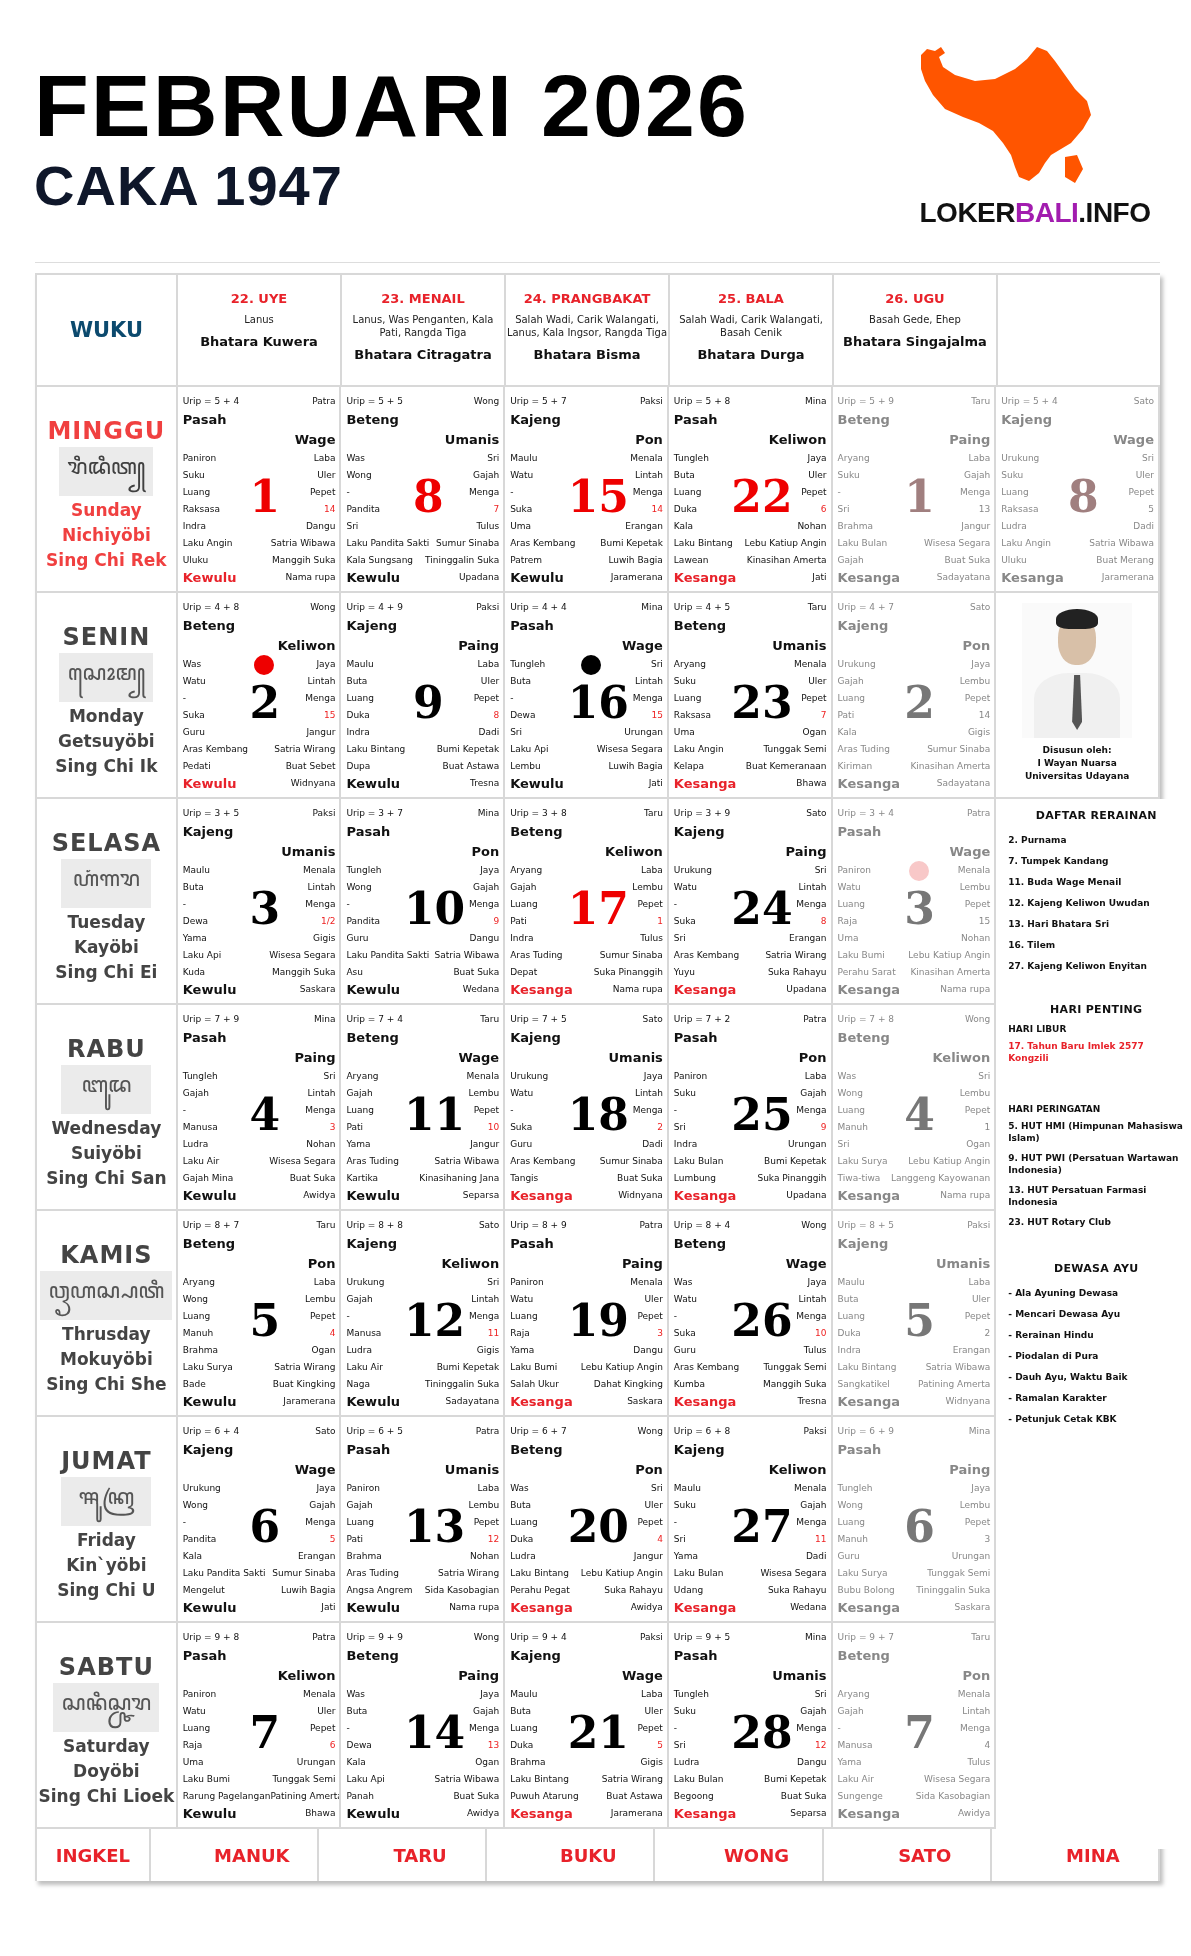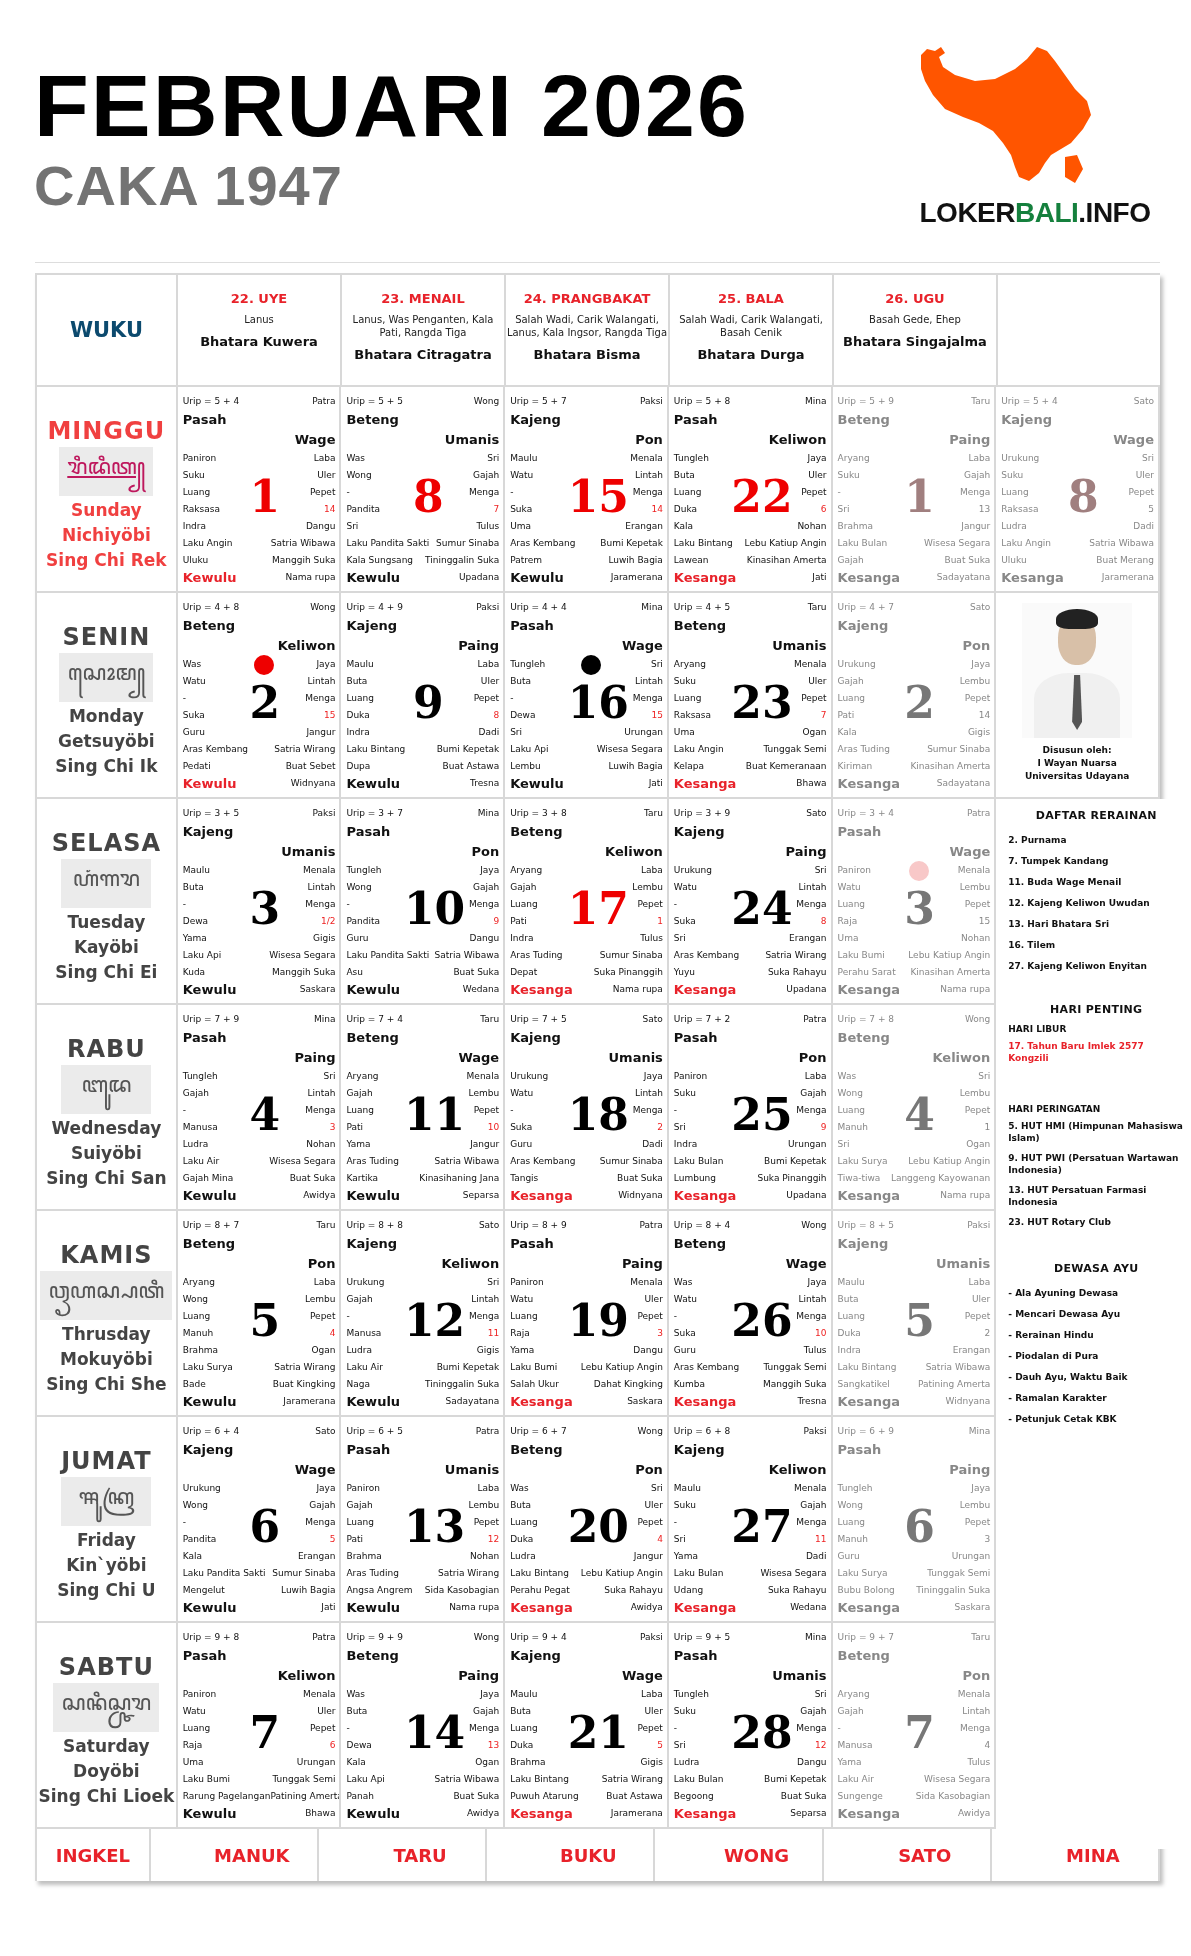--- a/index.html
+++ b/index.html
@@ -1,24 +1,24 @@
 <!DOCTYPE html>
 <html><head>
 <meta charset="utf-8">
 <style>
   * { box-sizing: border-box; margin: 0; padding: 0; }
   html, body { width: 1191px; height: 1956px; background: #fff; overflow: hidden; }
   body { font-family: "Liberation Sans", sans-serif; color: #111; position: relative; }
 
   .title { position: absolute; left: 34px; top: 62px; font-size: 88px; font-weight: bold; letter-spacing: 2px; color: #000; line-height: 1; transform: scaleX(1.02); transform-origin: left; }
-  .subtitle { position: absolute; left: 34px; top: 158px; font-size: 56px; font-weight: bold; color: #737373; letter-spacing: 1px; line-height: 1; }
+  .subtitle { position: absolute; left: 34px; top: 158px; font-size: 56px; font-weight: bold; color: #0f172a; letter-spacing: 1px; line-height: 1; }
   .logo { position: absolute; left: 915px; top: 45px; width: 240px; height: 190px; }
   .logo svg { position: absolute; left: 0; top: 0; }
   .logo-text { position: absolute; left: 0; top: 152px; width: 240px; text-align: center; font-size: 28px; font-weight: bold; color: #111; letter-spacing: -0.5px; }
-  .logo-text .accent { color: #15803d; }
+  .logo-text .accent { color: #a21caf; }
 
   .topline { position: absolute; left: 35px; top: 262px; width: 1125px; height: 1px; background: #ddd; }
 
   .grid { position: absolute; left: 35px; top: 273px; width: 1125px; border-left: 2px solid #d8d8d8; border-top: 2px solid #d8d8d8; box-shadow: 3px 4px 4px rgba(0,0,0,0.25); }
   .row { display: flex; border-bottom: 2px solid #d8d8d8; }
   .cell { border-right: 2px solid #d8d8d8; position: relative; overflow: hidden; }
   .c0 { width: 141px; }
   .cd { width: 164px; }
   .hdr { height: 112px; }
   .drow { height: 206px; }
@@ -28,21 +28,21 @@
   .wuku-hd { text-align: center; padding-top: 16px; font-family: "DejaVu Sans", sans-serif; }
   .wuku-hd .wn { color: #e8222a; font-weight: bold; font-size: 13px; margin-bottom: 7px; }
   .wuku-hd .wa { font-size: 10px; line-height: 13px; color: #222; }
   .wuku-hd .wb { font-size: 13px; font-weight: bold; margin-top: 8px; color: #111; }
 
   .dayname { text-align: center; padding-top: 30px; font-family: "DejaVu Sans", sans-serif; font-weight: bold; color: #444; }
   .dayname .dn { font-size: 24px; letter-spacing: 1px; }
   .dayname .script { display: inline-block; background: #ebebeb; margin: 2px auto 2px; padding: 2px 8px; font-size: 22px; font-weight: normal; font-family: "DejaVu Serif", serif; color: #555; min-width: 90px; }
   .dayname .sub { font-size: 17px; line-height: 25px; }
   .dayname.red { color: #f04040; }
-  .dayname.red .script { color: #be185d; text-decoration: underline; }
+  .dayname.red .script { color: #404040; }
 
   .day { padding: 6px 4px 0 5px; font-family: "DejaVu Sans", sans-serif; font-size: 9px; color: #111; height: 100%; }
   .day .ln { display: flex; justify-content: space-between; line-height: 17px; white-space: nowrap; }
   .day .ln.big { font-size: 13px; font-weight: bold; line-height: 20px; flex-direction: column; }
   .day .ln .r { text-align: right; }
   .day .ln.kw .l { font-size: 13px; font-weight: bold; }
   .day .num { position: absolute; left: 50%; top: 88px; transform: translateX(-30%); font-family: "DejaVu Serif", serif; font-weight: bold; font-size: 44px; line-height: 1; color: #000; }
   .day .num.red { color: #ee0000; }
   .day .dot { position: absolute; left: 47%; top: 62px; width: 20px; height: 20px; border-radius: 50%; }
   .day.faded { color: #888; }

